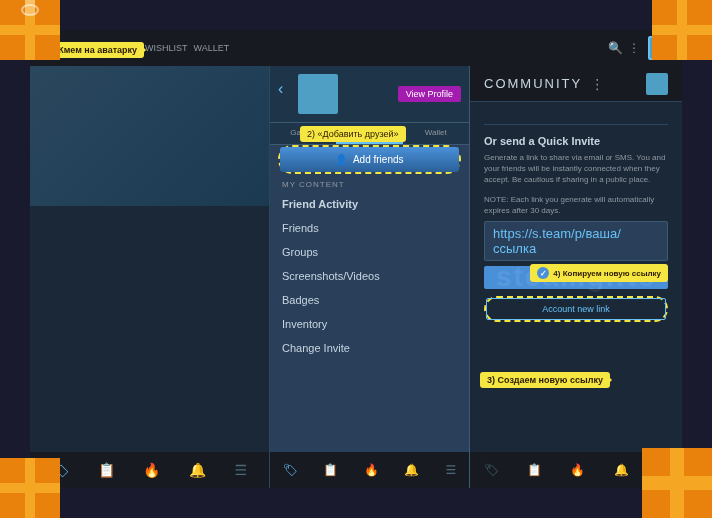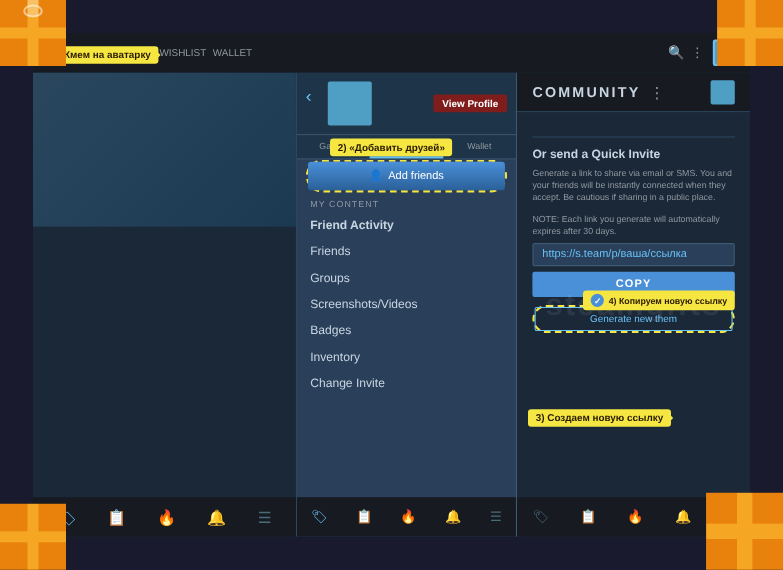--- a/index.html
+++ b/index.html
@@ -213,42 +213,41 @@
       background: #4e9fc3;
       border-radius: 2px;
     }
     .back-arrow {
       position: absolute;
       left: 8px; top: 14px;
       color: #67c1f5;
       font-size: 16px;
     }
     .view-profile-btn {
-      background: #7f1d1d;
+      background: #a21caf;
       color: white;
       font-size: 9px;
       padding: 3px 8px;
       border-radius: 2px;
       border: none;
       cursor: pointer;
       margin-left: auto;
-      font-weight: bold;
     }
 
     .tooltip-2 {
       position: absolute;
       top: 60px; left: 30px;
       background: #f5e642;
       color: #2a1a00;
       font-size: 9px;
       padding: 3px 7px;
       border-radius: 3px;
       z-index: 20;
       white-space: nowrap;
-      font-weight: bold;
+      font-weight: normal;
     }
 
     .profile-tabs {
       display: flex;
       background: #1e3448;
       border-bottom: 1px solid #3d5a73;
     }
     .profile-tab {
       flex: 1;
       text-align: center;
@@ -320,21 +319,21 @@
       display: flex;
       align-items: center;
       padding: 0 14px;
       border-bottom: 1px solid #2a475e;
     }
     .community-title {
       color: #c7d5e0;
       font-size: 13px;
       letter-spacing: 2px;
       text-transform: uppercase;
-      font-weight: bold;
+      font-weight: normal;
     }
     .community-dots {
       color: #8f98a0;
       font-size: 14px;
       margin-left: 8px;
     }
     .community-avatar {
       width: 22px; height: 22px;
       background: #4e9fc3;
       border-radius: 2px;
@@ -436,21 +435,21 @@
       display: flex;
       align-items: center;
       background: #2a3f5a;
       border: 1px solid #3d5a73;
       border-radius: 2px;
       padding: 4px 8px;
       margin-bottom: 5px;
     }
     .link-text {
       color: #67c1f5;
-      font-size: 10px;
+      font-size: 13px;
       flex: 1;
     }
 
     .tooltip-3 {
       position: absolute;
       bottom: 100px; left: 10px;
       background: #f5e642;
       color: #2a1a00;
       font-size: 9px;
       padding: 3px 7px;
@@ -671,21 +670,21 @@
           </div>
 
           <button class="copy-btn-2">COPY</button>
 
           
           <div class="tooltip-3">
             <span>3) Создаем новую ссылку</span>
           </div>
 
           <div class="dashed-oval-gen">
-            <button class="generate-link-btn">Generate new them</button>
+            <button class="generate-link-btn">Account new link</button>
           </div>
         </div>
       </div>
 
       <div class="community-bottom-nav">
         <span style="color:#4a6b7a;font-size:12px;">🏷</span>
         <span style="color:#4a6b7a;font-size:12px;">📋</span>
         <span style="color:#4a6b7a;font-size:12px;">🔥</span>
         <span style="color:#4a6b7a;font-size:12px;">🔔</span>
         <span style="color:#4a6b7a;font-size:12px;">☰</span>

